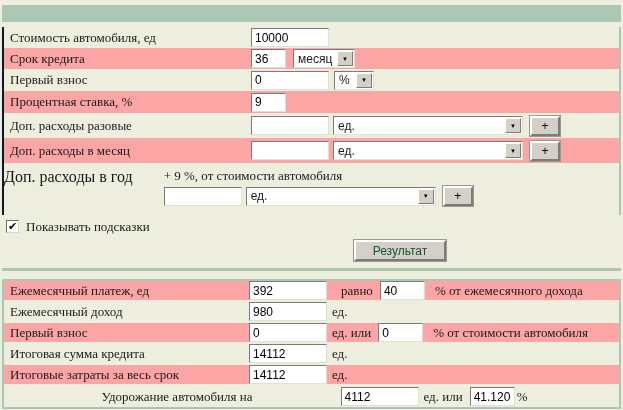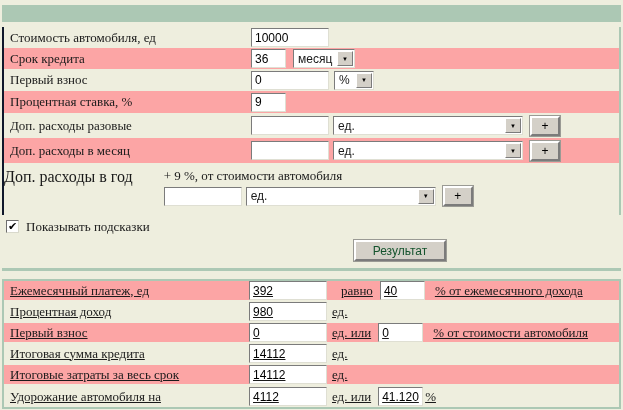--- a/index.html
+++ b/index.html
@@ -68,23 +68,23 @@
   .btnrow { margin:6px 0 0 352px; height:21px; }
   .btn {
     width:92px; height:21px; background:#d4d0c8;
     border:2px solid; border-color:#fff #7b7b7b #7b7b7b #fff;
     box-shadow:0 0 0 1px #9a9a94;
     font:12px "Liberation Sans", sans-serif; text-align:center; line-height:16px; color:#14532d;
   }
 
   .divider { height:3px; background:#ACC8B4; margin-top:7px; }
 
-  .resulttable { margin-top:8px; border:2px solid #ACC8B4;text-decoration:underline; }
+  .resulttable { margin-top:8px; border:2px solid #ACC8B4; }
   .rrow { display:flex; align-items:center; height:21px; border-bottom:2px solid #EEEEDE; }
-  .rrow:last-child { border-bottom:none; }
+  .rrow:last-child { border-bottom:none;justify-content:center; }
   .rrow .lbl { width:245px; padding-left:6px; font-size:13px; flex-shrink:0; }
   .mid, .suffix { font-size:13px; white-space:nowrap; }
 </style>
 </head>
 <body>
 
 <div class="wrap">
 
   <div class="headerbar"></div>
 
@@ -170,21 +170,21 @@
 
     <div class="rrow green">
       <span class="lbl">Ежемесячный платеж, ед</span>
       <input class="tb w78" value="392" style="">
       <span class="mid ml14">равно</span>
       <input class="tb w45 ml7" value="40" style="">
       <span class="suffix ml10">% от ежемесячного дохода</span>
     </div>
 
     <div class="rrow cream">
-      <span class="lbl">Процентная доход</span>
+      <span class="lbl">Ежемесячный доход</span>
       <input class="tb w78" value="980" style="">
       <span class="suffix ml5">ед.</span>
     </div>
 
     <div class="rrow green">
       <span class="lbl">Первый взнос</span>
       <input class="tb w78" value="0" style="">
       <span class="mid ml5">ед. или</span>
       <input class="tb w45 ml7" value="0" style="">
       <span class="suffix ml10">% от стоимости автомобиля</span>

